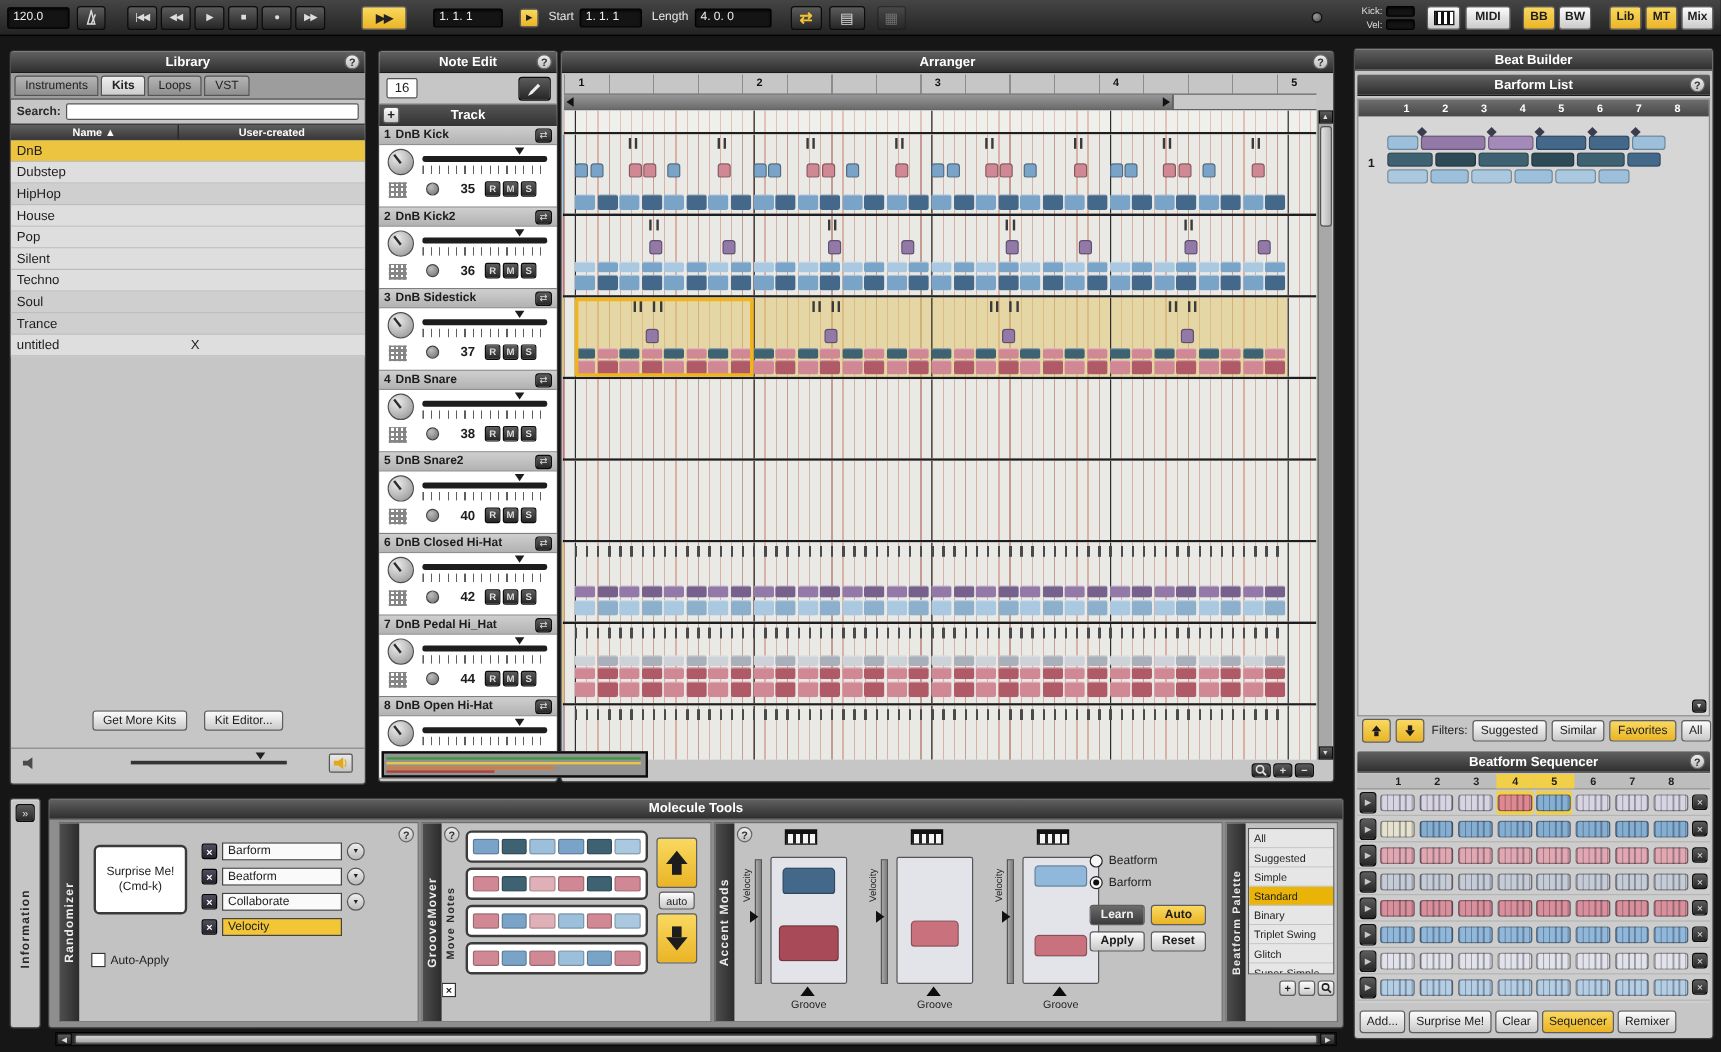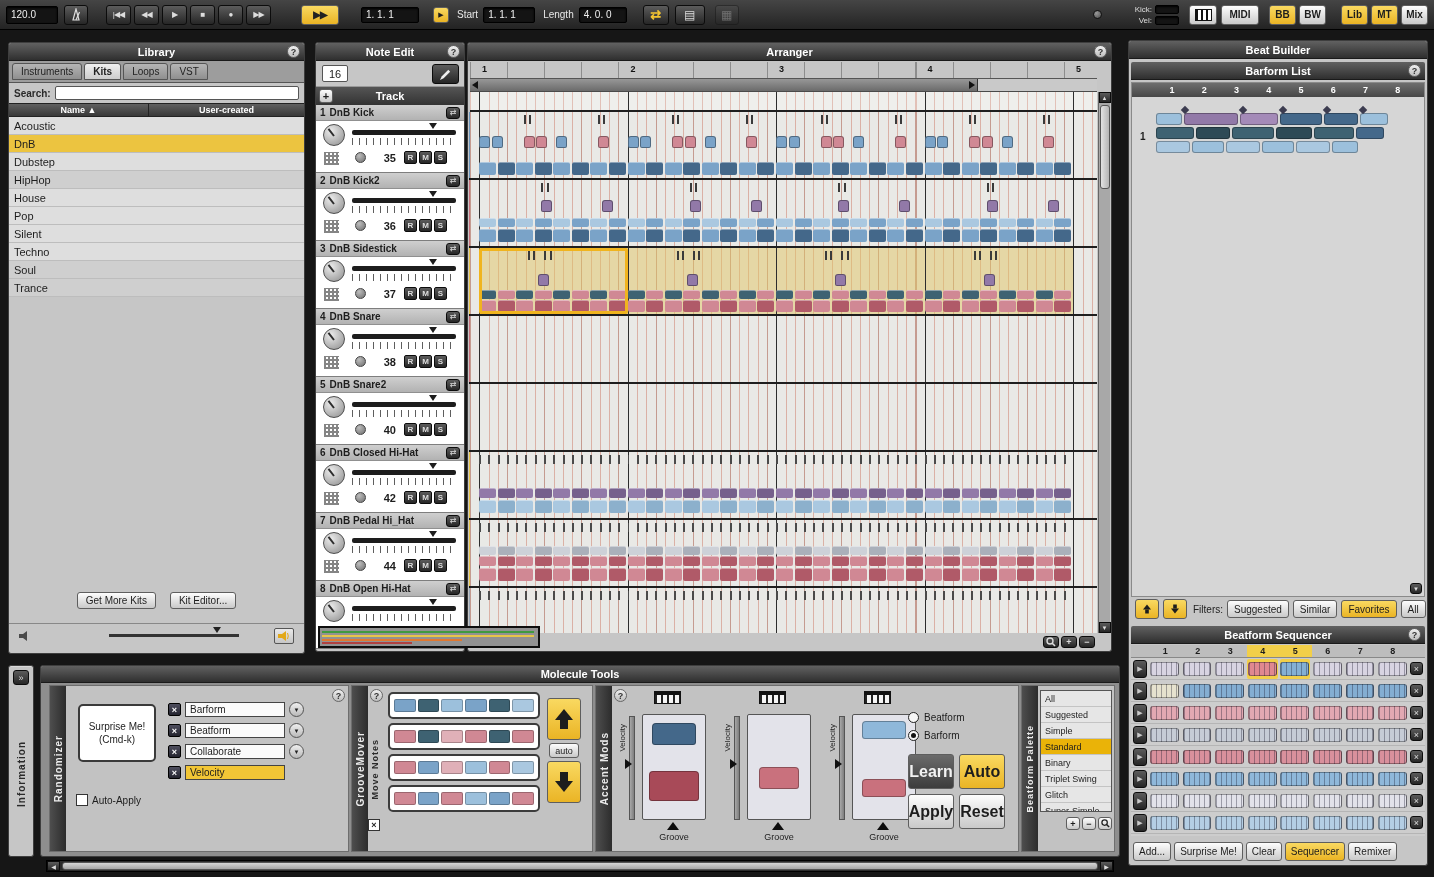--- a/index.html
+++ b/index.html
@@ -16,21 +16,21 @@
 #toolbar{position:absolute;left:0;top:0;width:1434px;height:30px;background:linear-gradient(#454545,#232323);border-bottom:1px solid #000;display:flex;align-items:center;padding:0 6px}
 #tempo{width:52px;height:18px}
 #metro{width:24px;height:20px;margin-left:6px}
 #transport{display:flex;gap:3px;margin-left:18px}
 #transport .tbtn{width:25px;height:20px;font-size:8px;letter-spacing:-1px}
 #follow{width:38px;height:20px;margin-left:30px;font-size:10px;font-weight:bold;letter-spacing:-1px;color:#222}
 #pos{width:58px;height:16px;margin-left:22px}
 #jump{width:16px;height:16px;margin-left:14px;font-size:7px}
 .tlabel{color:#e8e8e8;font-size:10px;margin-left:8px}
 #startval{width:52px;height:16px;margin-left:5px}
-#lenval{width:48px;height:16px;margin-left:5px}
+#lenval{width:64px;height:16px;margin-left:5px}
 #loop{width:26px;height:20px;margin-left:16px;font-size:13px;font-weight:bold;color:#f3c431}
 #kbd{width:30px;height:20px;margin-left:6px;font-size:12px}
 #gridico{width:24px;height:20px;margin-left:10px;opacity:.35;font-size:12px}
 #rightcluster{margin-left:auto;display:flex;align-items:center;gap:4px}
 .led{width:9px;height:9px;border-radius:50%;background:radial-gradient(circle at 35% 30%,#9a9a9a,#4a4a4a);border:1px solid #111;margin-right:20px}
 #notevel{display:flex;flex-direction:column;gap:2px;margin-right:6px}
 #notevel .nvrow{display:flex;align-items:center;gap:3px}
 #notevel .nvlabel{color:#ddd;font-size:8px;width:26px;text-align:right}
 #notevel .inset{width:24px;height:9px;font-size:7px}
 #pianobtn{width:28px;height:20px}
@@ -181,21 +181,21 @@
 .agraph{position:absolute;left:26px;top:26px;width:64px;height:106px;background:#e3e3ea;border:1px solid #555;border-radius:2px}
 .ablock{position:absolute;left:50%;transform:translateX(-50%);border-radius:4px 4px 3px 3px;border:1px solid rgba(0,0,0,.3)}
 .gmark{position:absolute;left:51px;top:134px;width:0;height:0;border-left:6px solid transparent;border-right:6px solid transparent;border-bottom:8px solid #0d0d0d}
 .glabel{position:absolute;left:26px;top:144px;width:64px;text-align:center;font-size:9px}
 #accentctl{position:absolute;right:8px;top:22px;width:102px}
 .radiorow{display:flex;align-items:center;gap:5px;height:18px}
 .radio{width:11px;height:11px;border-radius:50%;border:1px solid #222;background:#f6f6f6;position:relative}
 .radio.sel::after{content:"";position:absolute;left:2px;top:2px;width:5px;height:5px;border-radius:50%;background:#111}
 .radiolabel{font-size:10px}
 #accent-buttons{display:grid;grid-template-columns:46px 46px;gap:5px;margin-top:10px}
-#accent-buttons .abtn{height:35px;font-size:16px;font-weight:bold}
+#accent-buttons .abtn{height:17px;font-size:10px;font-weight:bold}
 #palette{left:980px;width:94px}
 #palette-list{position:absolute;left:18px;top:4px;width:72px;height:122px;background:#efefef;border:1px solid #555;overflow:hidden}
 .pitem{height:16px;font-size:9px;padding-left:4px;display:flex;align-items:center;background:#e6e6e6;border-bottom:1px solid #c4c4c4;white-space:nowrap}
 .pitem.yel{background:#eab308}
 #palbtns{position:absolute;left:44px;top:131px;display:flex;gap:2px}
 #palbtns .btn{width:14px;height:13px;font-size:9px;font-weight:bold}
 
 #infopanel{left:8px;top:665px;width:26px;height:192px}
 #infoexpand{position:absolute;left:4px;top:4px;width:16px;height:15px;font-size:9px}
 #infotext{position:absolute;left:0;top:30px;bottom:4px;width:100%;display:flex;align-items:center;justify-content:center}
@@ -273,24 +273,20 @@
     </div>
   <div id="libsearch">
     <span class="slabel">Search:</span>
     <input type="text" style="">
   </div>
   <div id="libcols">
     <div class="c1"><span>Name</span>&nbsp;<span>▲</span></div>
     <div class="c2">User-created</div>
   </div>
   <div id="librows">
-      <div class="lrow">
-        <div class="lname">Acoustic</div>
-        <div class="luser"></div>
-      </div>
       <div class="lrow alt sel">
         <div class="lname">DnB</div>
         <div class="luser"></div>
       </div>
       <div class="lrow">
         <div class="lname">Dubstep</div>
         <div class="luser"></div>
       </div>
       <div class="lrow alt">
         <div class="lname">HipHop</div>
@@ -312,20 +308,24 @@
         <div class="lname">Techno</div>
         <div class="luser"></div>
       </div>
       <div class="lrow alt">
         <div class="lname">Soul</div>
         <div class="luser"></div>
       </div>
       <div class="lrow alt">
         <div class="lname">Trance</div>
         <div class="luser"></div>
+      </div>
+      <div class="lrow">
+        <div class="lname">untitled</div>
+        <div class="luser">X</div>
       </div>
     </div>
   <div id="libbtns">
     <div class="btn">Get More Kits</div>
     <div class="btn">Kit Editor...</div>
   </div>
   <div id="libvol">
     <svg width="12" height="10" viewBox="0 0 12 10">
         <polygon points="0,3 4,3 8,0 8,10 4,7 0,7" fill="#4a4a4a"></polygon>
       </svg>

